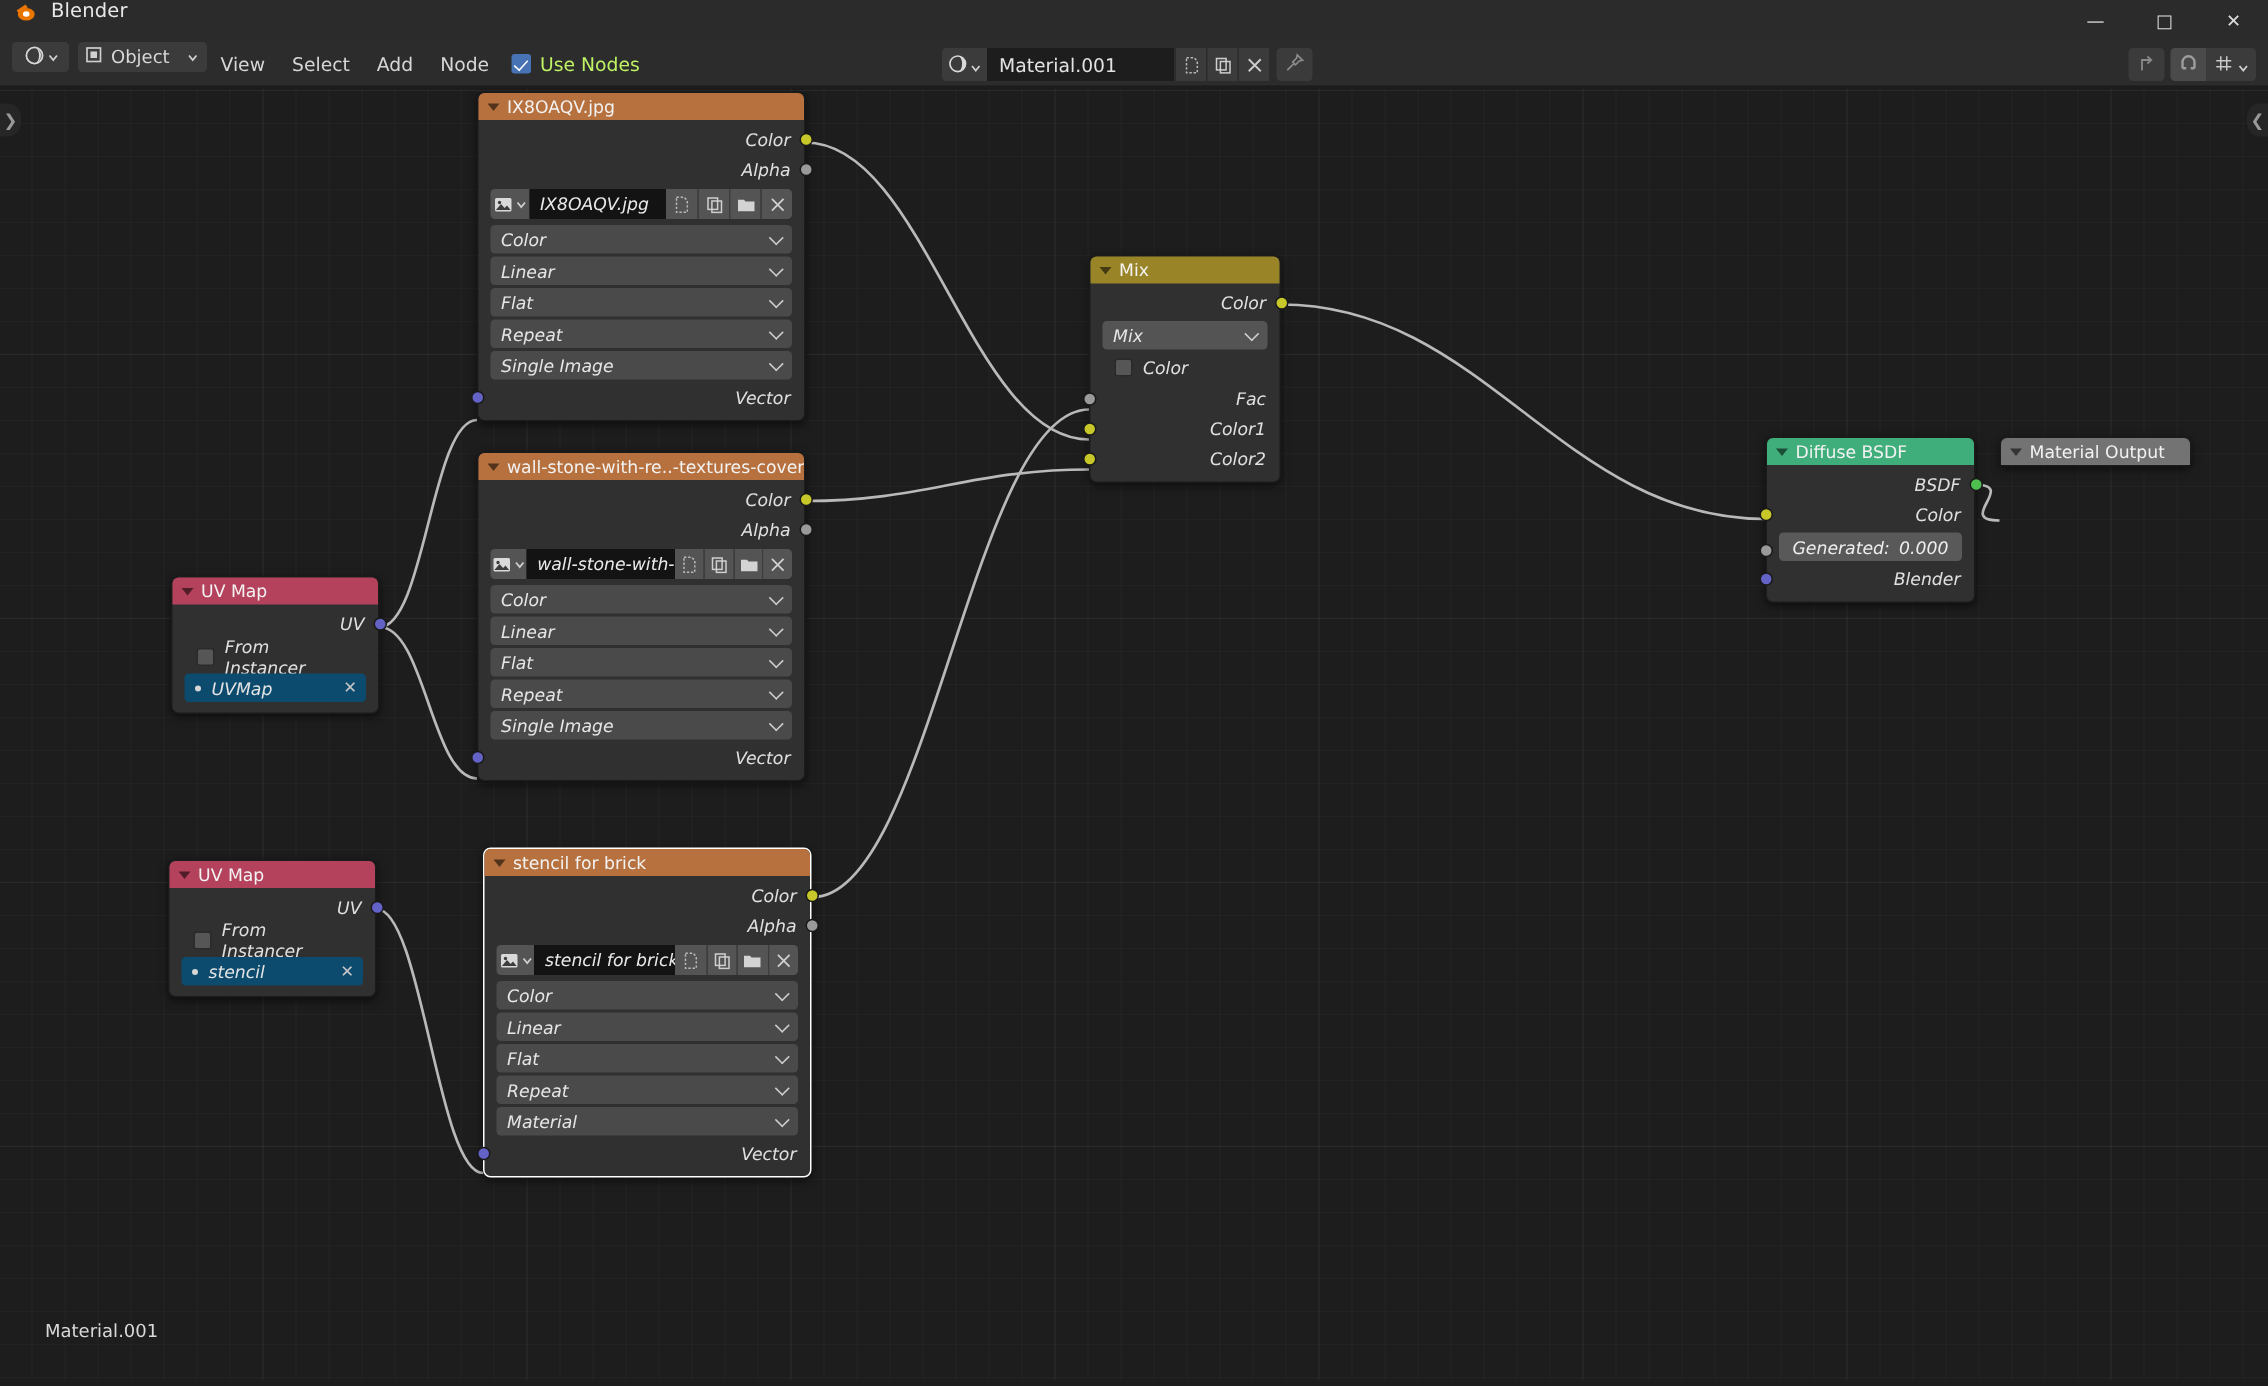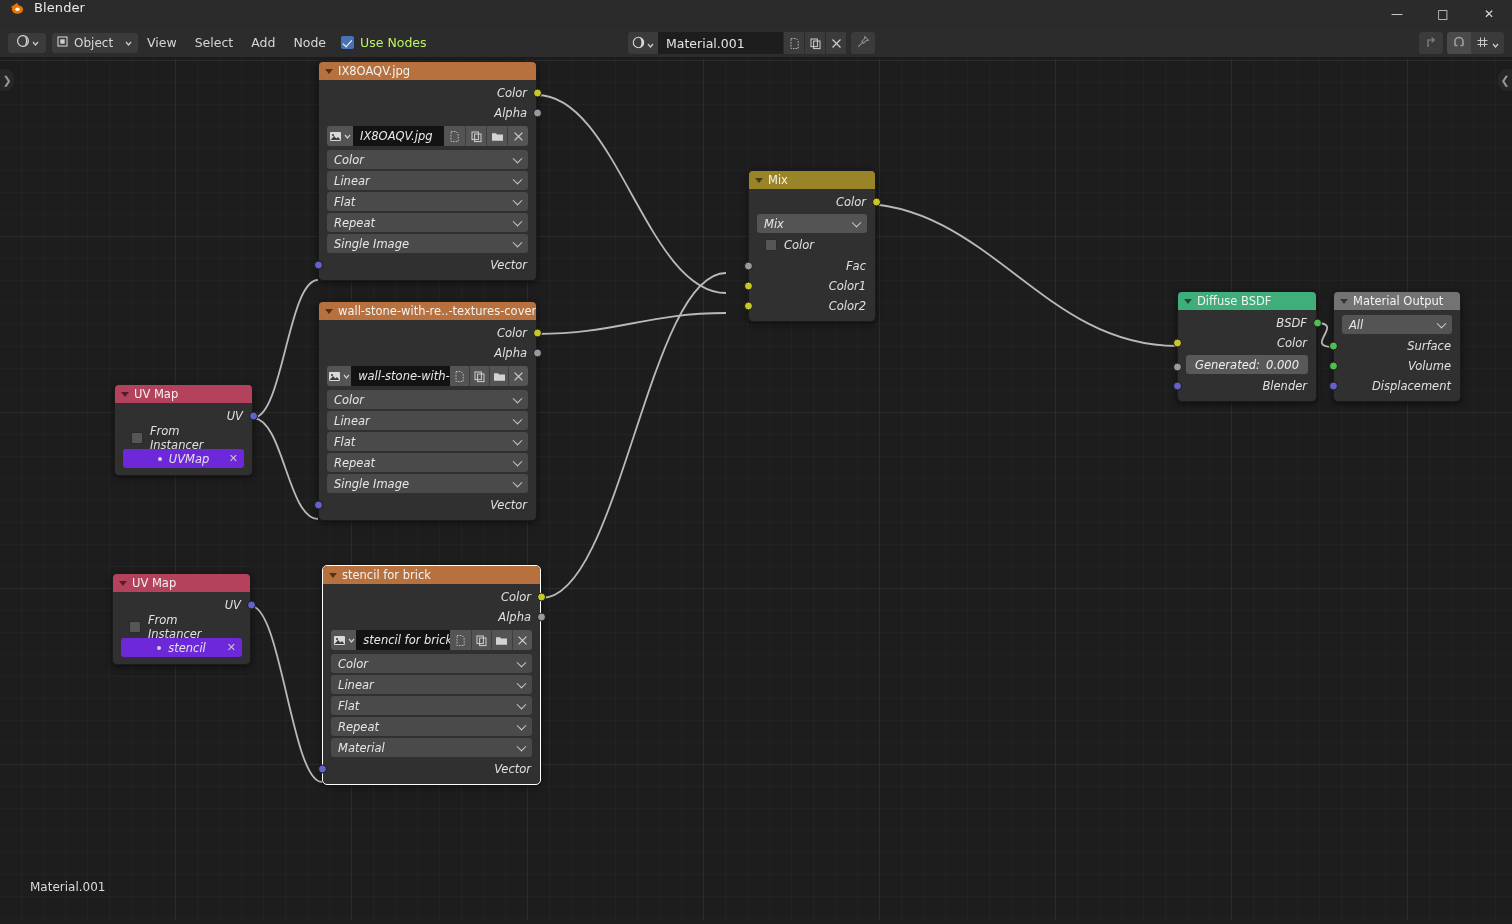--- a/index.html
+++ b/index.html
@@ -28,21 +28,21 @@
   }
   #titlebar .wincontrols div {
     width: 46px; height: 28px; display: flex; align-items: center;
     justify-content: center; color: #dcdcdc; font-size: 12px;
   }
 
   
   #header {
     position: absolute; left: 0; top: 28px; width: 1512px; height: 30px;
     background: #2c2c2c; border-bottom: 1px solid #1b1b1b;
-    display: flex; align-items: center;
+    display: flex; 
   }
   .hdr-btn {
     height: 20px; border-radius: 3px; background: #3b3b3b;
     display: flex; align-items: center; color: #d8d8d8; font-size: 12px;
   }
   .editor-type {
     margin-left: 8px; width: 38px; justify-content: center; gap: 2px;
     padding: 0 3px;
   }
   .shader-ctx {
@@ -198,23 +198,23 @@
     width: 12px; height: 12px; border-radius: 2px; background: #565656;
     border: 1px solid #2a2a2a;
   }
 
   .valuerow {
     margin: 2px 8px; height: 19px; background: #595959; border-radius: 3px;
     display: flex; align-items: center; justify-content: space-between;
     padding: 0 9px; color: #eeeeee; font-size: 11.5px; position: relative;
   }
   .namefield {
-    margin: 2px 8px; height: 19px; background: #6d28d9; border-radius: 3px;
+    margin: 2px 8px; height: 19px; background: #0c4a6e; border-radius: 3px;
     display: flex; align-items: center; padding: 0 7px; gap: 7px;
-    color: #e4e4e4; font-size: 11.5px; position: relative; justify-content: center;
+    color: #e4e4e4; font-size: 11.5px; position: relative;
   }
   .namefield .dot {
     width: 4px; height: 4px; border-radius: 50%; background: #d6d6d6;
   }
   .namefield .xs {
     position: absolute; right: 6px; color: #c6c6c6; font-size: 11px;
   }
 
   
   #statusbar {
@@ -636,21 +636,21 @@
           <div class="dropdown dark">
             <span>Material</span>
             <span class="chev"></span>
           </div>
           <div class="sock-row">
             <span class="sock left s-purple"></span>
             <span>Vector</span>
           </div>
         </div>
       </div>
-      <div class="node" style="left: 748px; top: 111px; width: 128px;">
+      <div class="node" style="left: 726px; top: 111px; width: 128px;">
         <div class="nhead" style="background:#9a8428">
           <span class="tri"></span>
           <span class="ntitle">Mix</span>
         </div>
         <div class="nbody">
           <div class="sock-row out">
             <span class="sock right s-yellow"></span>
             <span>Color</span>
           </div>
           <div class="dropdown">
@@ -700,37 +700,19 @@
             <span class="sock left s-purple"></span>
             <span>Blender</span>
           </div>
         </div>
       </div>
       <div class="node" style="left: 1333px; top: 232px; width: 128px;">
         <div class="nhead" style="background:#737373">
           <span class="tri"></span>
           <span class="ntitle">Material Output</span>
         </div>
-        <div class="nbody">
-          <div class="dropdown">
-            <span>All</span>
-            <span class="chev"></span>
-          </div>
-          <div class="sock-row">
-            <span class="sock left s-green"></span>
-            <span>Surface</span>
-          </div>
-          <div class="sock-row">
-            <span class="sock left s-green"></span>
-            <span>Volume</span>
-          </div>
-          <div class="sock-row">
-            <span class="sock left s-purple"></span>
-            <span>Displacement</span>
-          </div>
-        </div>
       </div>
     </div>
 </div>
 
 <div id="status-text">Material.001</div>
 <div class="sb-line"></div>
 <div id="statusbar"></div>
 
 </body></html>

